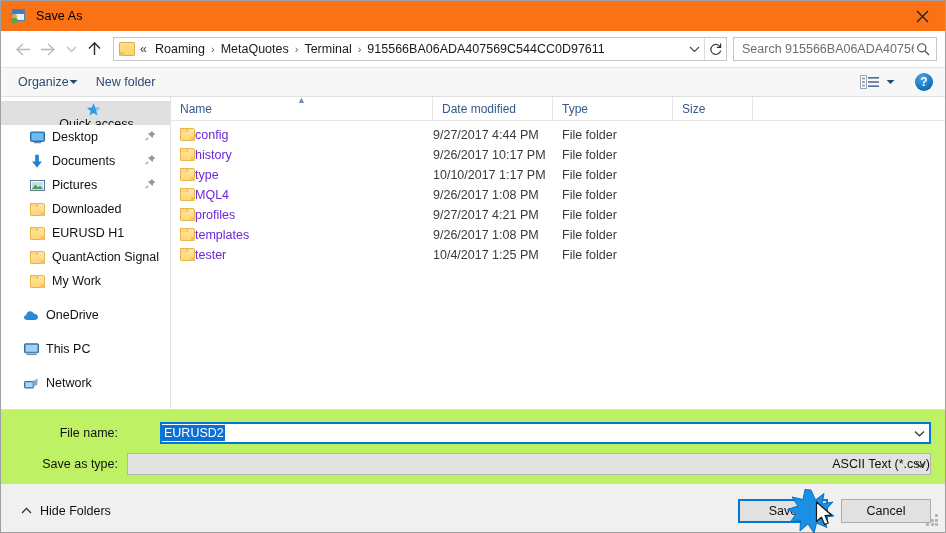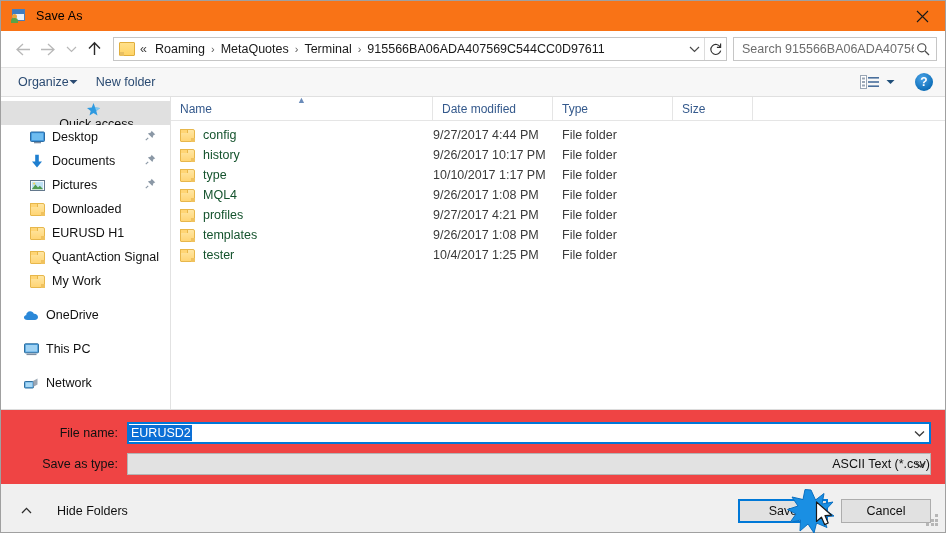--- a/index.html
+++ b/index.html
@@ -184,53 +184,53 @@
   .col-date { width: 120px; flex: 0 0 120px; }
   .col-type { width: 120px; flex: 0 0 120px; }
   .col-size { width: 80px; flex: 0 0 80px; }
   .sortcaret {
     position: absolute; left: 50%; top: -1px; transform: translateX(-50%);
     color: #6b8cba; font-size: 9px; line-height: 9px;
   }
   .rows { flex: 1 1 auto; padding-top: 4px; overflow: hidden; }
   .row { height: 20px; display: flex; align-items: center; font-size: 12.5px; cursor: default; }
   .cell-name {
-    width: 262px; flex: 0 0 262px; display: flex; align-items: flex-end;
-    padding-left: 9px; color: #14532d; gap: 8px; white-space: nowrap; overflow: hidden;
+    width: 262px; flex: 0 0 262px; display: flex; align-items: flex-start;
+    padding-left: 9px; color: #6d28d9; white-space: nowrap; overflow: hidden;
   }
   .cell-date { width: 120px; flex: 0 0 120px; color: #3a3a3a; white-space: nowrap; }
   .cell-type { width: 120px; flex: 0 0 120px; color: #3a3a3a; padding-left: 9px; white-space: nowrap; }
   .cell-size { width: 80px; flex: 0 0 80px; color: #3a3a3a; padding-left: 9px; }
 
   
   .formarea {
-    flex: 0 0 auto; background: #ef4444;
+    flex: 0 0 auto; background: #bef264;
     border-top: 1px solid #dcdcdc; padding: 12px 14px 0 14px;
   }
   .frow { display: flex; align-items: center; margin-bottom: 9px; }
   .flabel {
     width: 112px; flex: 0 0 112px; text-align: right; padding-right: 9px;
     font-size: 12.5px; color: #111111;
   }
   .combo {
     flex: 1 1 auto; height: 22px; display: flex; align-items: center;
     background: #ffffff; border: 1px solid #7a7a7a; position: relative;
   }
-  .combo.focused { border: 2px solid #0078d7; }
+  .combo.focused { border: 2px solid #0078d7; margin-left: 33px; }
   .combo.readonly { background: #e2e2e2; border: 1px solid #b4b4b4; justify-content: flex-end; }
   .combo .val { padding-left: 4px; font-size: 12.5px; color: #101010; white-space: nowrap; }
   .combo .val.selected-text { background: #0b6fd6; color: #ffffff; padding: 1px 1px 1px 2px; }
   .combo .caret {
     position: absolute; right: 0; top: 0; bottom: 0; width: 20px;
     display: flex; align-items: center; justify-content: center; cursor: default;
   }
 
   .btnrow { display: flex; align-items: center; padding: 6px 14px 0 14px; height: 48px; background: #f0f0f0; }
   .hide-folders {
-    display: flex; align-items: center; gap: 25px;
+    display: flex; align-items: center; gap: 8px;
     font-size: 12.5px; color: #101010; cursor: default; padding-left: 6px;
   }
   .btnspacer { flex: 1 1 auto; }
   .btn {
     width: 90px; height: 24px; font-size: 12.5px; color: #101010;
     background: #e1e1e1; border: 1px solid #adadad;
     display: flex; align-items: center; justify-content: center;
     cursor: default; position: relative;
   }
   .btn.default { border: 2px solid #0078d7; background: #e1e1e1; margin-right: 13px; }

